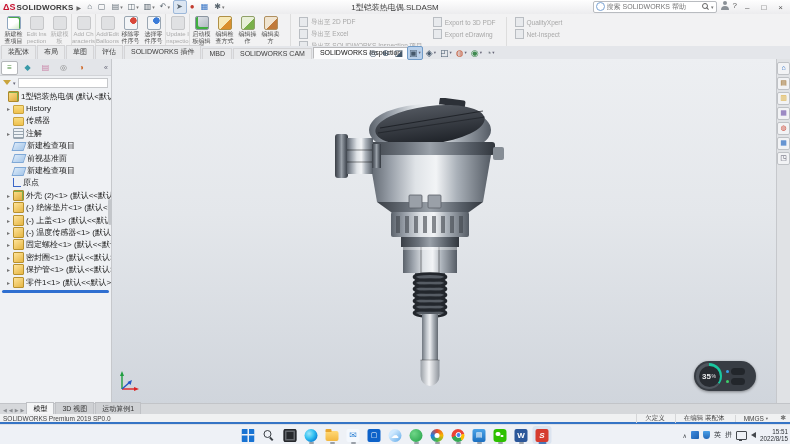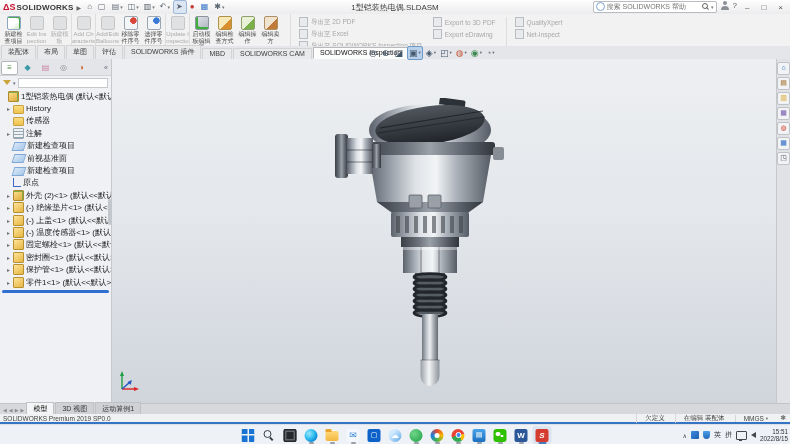--- a/index.html
+++ b/index.html
@@ -653,20 +653,38 @@
 
       <svg class="triad" width="26" height="26" viewBox="0 0 26 26">
         <line x1="7" y1="20" x2="7" y2="5" stroke="#1f9e3f" stroke-width="1.4"></line>
         <path d="M7,2 L5,7 L9,7 Z" fill="#1f9e3f"></path>
         <line x1="7" y1="20" x2="21" y2="20" stroke="#d22" stroke-width="1.4"></line>
         <path d="M24,20 L19,18 L19,22 Z" fill="#d22"></path>
         <line x1="7" y1="20" x2="15" y2="13" stroke="#2457c5" stroke-width="1.4"></line>
         <path d="M17,11 L12.5,13 L15.5,16 Z" fill="#2457c5"></path>
       </svg>
 
+      <div class="recorder">
+        <div class="rec-circle">
+          <div class="rec-inner">
+              <span>35</span>
+              <span class="unit">%</span>
+            </div>
+        </div>
+        <div class="rec-rows">
+          <div class="rec-row">
+              <span class="rec-dot b"></span>
+              <span class="rec-pill"></span>
+            </div>
+          <div class="rec-row">
+              <span class="rec-dot g"></span>
+              <span class="rec-pill"></span>
+            </div>
+        </div>
+      </div>
     </div>
 
     <div class="rstrip">
 
         <span class="rs-ic" style="color: rgb(47, 111, 196);"><span>⌂</span></span>
 
         <span class="rs-ic" style="color: rgb(160, 114, 47);"><span>▤</span></span>
 
         <span class="rs-ic" style="color: rgb(217, 160, 23);"><span>▥</span></span>
 

